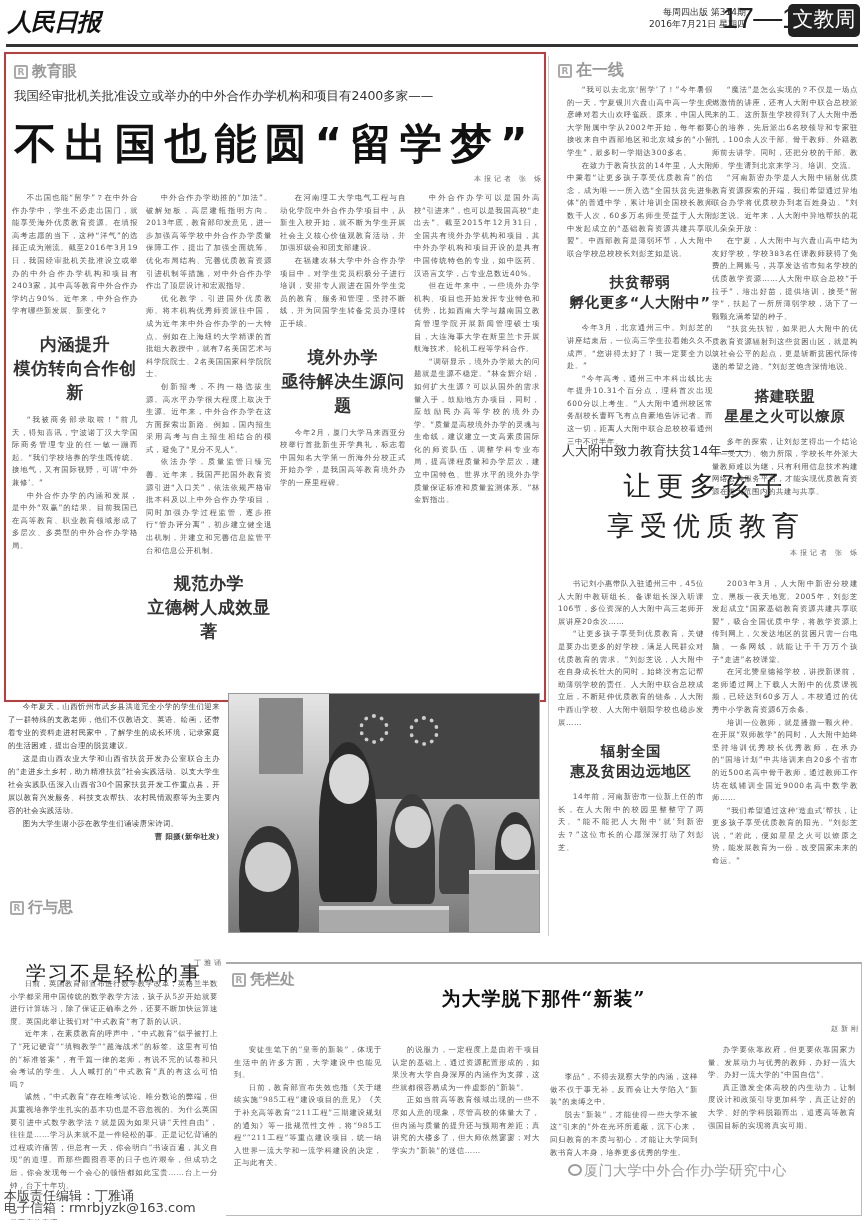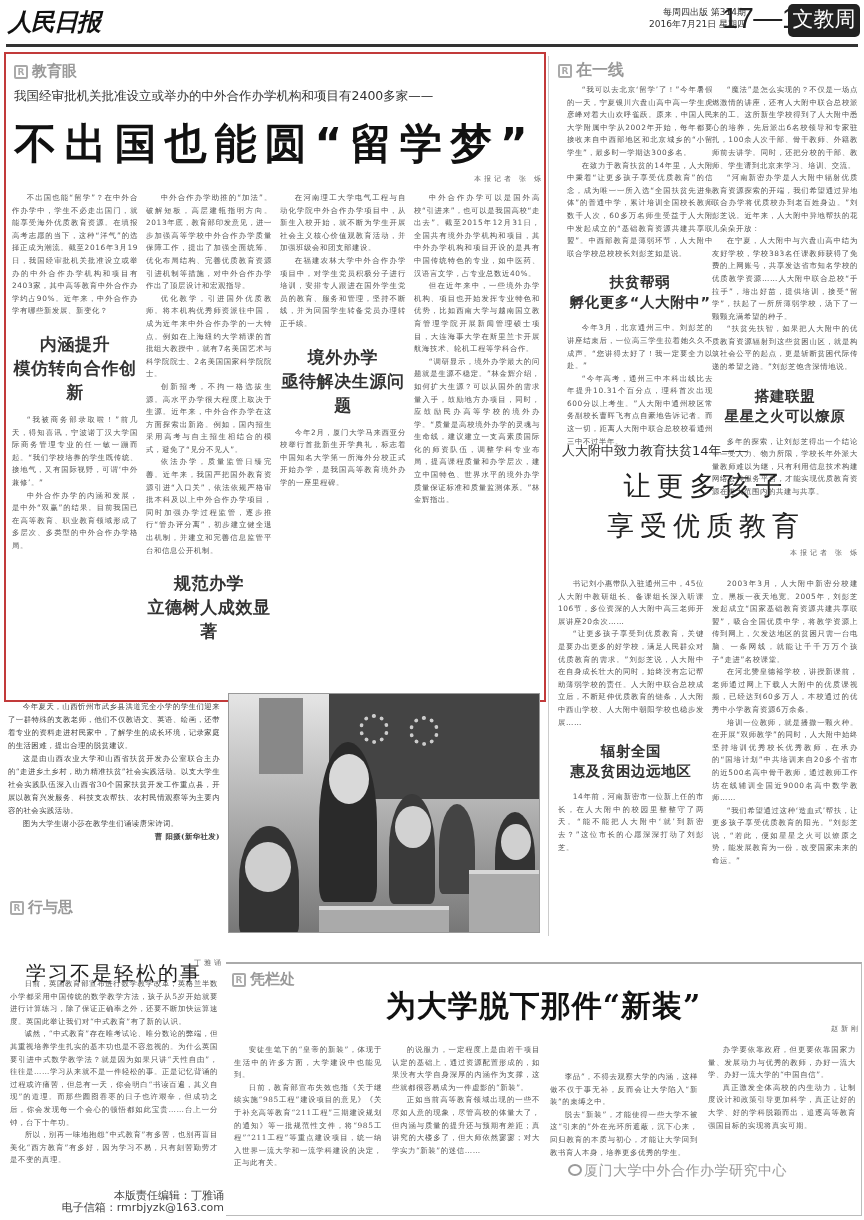--- a/index.html
+++ b/index.html
@@ -66,26 +66,26 @@
   .caption { position: absolute; left: 8px; top: 700px; width: 212px; font-family: "DejaVu Serif", serif; font-size: 7.4px; line-height: 13px; color: #444; text-align: justify; letter-spacing: 0.4px; }
   .caption p { text-indent: 2em; }
   .caption .credit { text-align: right; font-weight: bold; }
 
   
   .essay { position: absolute; left: 4px; top: 898px; width: 220px; height: 322px; }
   .essay .label { position: absolute; left: 6px; top: 0; }
   .essay .headline { position: absolute; left: 0; width: 100%; top: 28px; text-align: center; font-size: 20px; color: #222; letter-spacing: 2px; margin-top: 34px; }
   .essay .byline { position: absolute; left: 0; width: 100%; top: 60px; }
   .essay .body-text { position: absolute; left: 6px; top: 80px; width: 208px; font-family: "DejaVu Serif", serif; }
-  .essay .editor { position: absolute; left: 0; width: 100%; top: 292px; text-align: right; font-size: 11px; line-height: 12px; color: #444; }
+  .essay .editor { position: absolute; left: 0; width: 100%; top: 292px; text-align: left; font-size: 13px; line-height: 12px; color: #444; }
 
   
   .commentary { position: absolute; left: 226px; top: 962px; width: 636px; height: 254px; border-top: 2px solid #aaa; border-right: 1px solid #bbb; border-bottom: 1px solid #bbb; }
   .commentary .label { position: absolute; left: 6px; top: 6px; }
-  .commentary .headline { position: absolute; left: 0; width: 100%; top: 22px; text-align: center; font-family: "DejaVu Serif", serif; font-size: 30px; font-weight: bold; color: #111; letter-spacing: 1px; }
+  .commentary .headline { position: absolute; left: 0; width: 100%; top: 22px; text-align: center; font-family: "DejaVu Serif", serif; font-size: 19px; font-weight: bold; color: #111; letter-spacing: 1px; }
   .commentary .byline { position: absolute; left: 0; width: 100%; top: 60px; }
   .commentary .c { position: absolute; top: 80px; width: 148px; font-family: "DejaVu Serif", serif; }
   .commentary .c1 { left: 8px; }
   .commentary .c2 { left: 166px; }
   .commentary .c3 { left: 324px; margin-top: 27px; }
   .commentary .c4 { left: 482px; }
   .watermark { position: absolute; left: 568px; top: 1162px; font-size: 14px; color: rgba(120,120,120,0.75); letter-spacing: 0.5px; white-space: nowrap; }
   .watermark .wechat { display: inline-block; width: 14px; height: 12px; border: 2px solid rgba(120,120,120,0.75); border-radius: 50%; vertical-align: -1px; margin-right: 2px; }
 </style>
 </head>
@@ -216,20 +216,21 @@
 
 <div class="essay">
   <div class="label col-label">
     <span class="r-icon">R</span>
     <span>行与思</span>
   </div>
   <div class="headline">学习不是轻松的事</div>
   <div class="byline">丁雅诵</div>
   <div class="body-text">
     <p>日前，英国教育部宣布进行数学教学改革，英格兰半数小学都采用中国传统的数学教学方法，孩子从5岁开始就要进行计算练习，除了保证正确率之外，还要不断加快运算速度。英国此举让我们对“中式教育”有了新的认识。</p>
+    <p>近年来，在素质教育的呼声中，“中式教育”似乎被打上了“死记硬背”“填鸭教学”“题海战术”的标签。这里有可怕的“标准答案”，有千篇一律的老师，有说不完的试卷和只会考试的学生。人人喊打的“中式教育”真的有这么可怕吗？</p>
     <p>诚然，“中式教育”存在唯考试论、唯分数论的弊端，但其重视培养学生扎实的基本功也是不容忽视的。为什么英国要引进中式数学教学法？就是因为如果只讲“天性自由”，往往是……学习从来就不是一件轻松的事。正是记忆背诵的过程或许痛苦，但总有一天，你会明白“书读百遍，其义自现”的道理。而那些囫囵吞枣的日子也许艰辛，但成功之后，你会发现每一个会心的顿悟都如此宝贵……台上一分钟，台下十年功。</p>
     <p>所以，别再一味地抱怨“中式教育”有多苦，也别再盲目美化“西方教育”有多好，因为学习不易，只有刻苦勤劳才是不变的真理。</p>
   </div>
   <div class="editor" style="background:#fff;">
     <div>本版责任编辑：丁雅诵</div>
     <div>电子信箱：rmrbjyzk@163.com</div>
   </div>
 </div>
 
 <div class="commentary">

